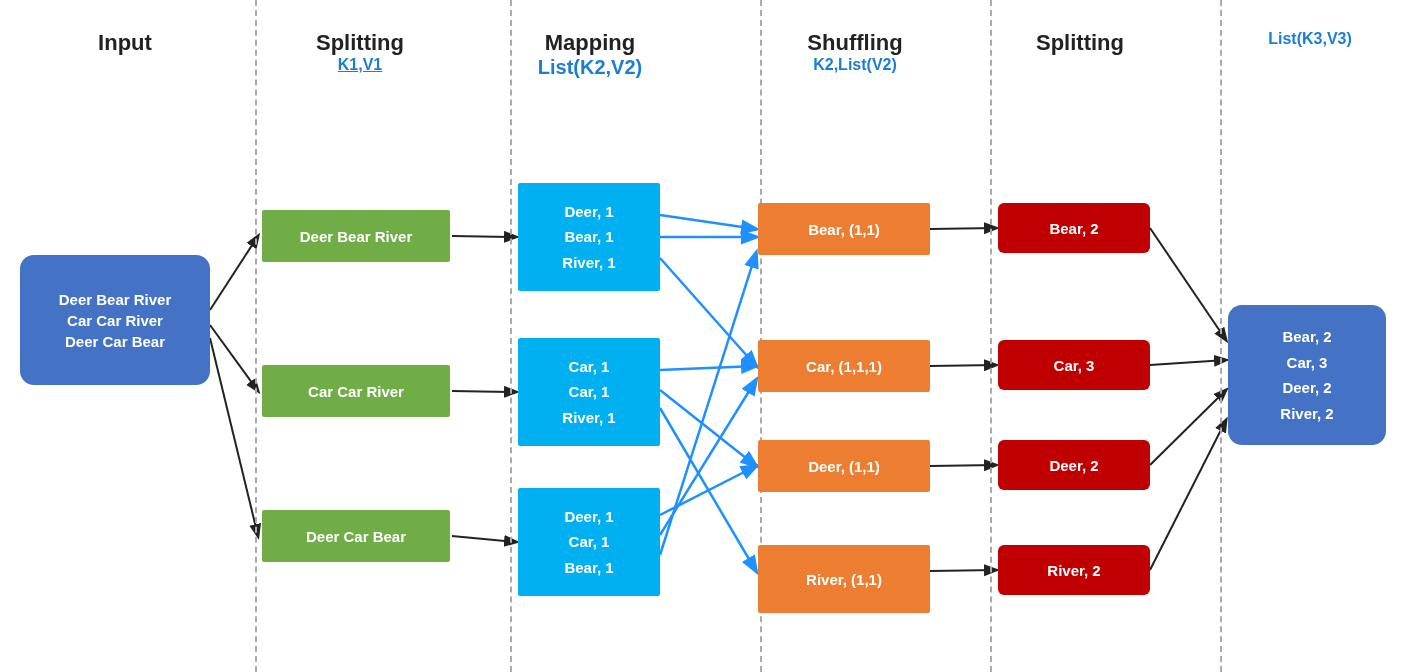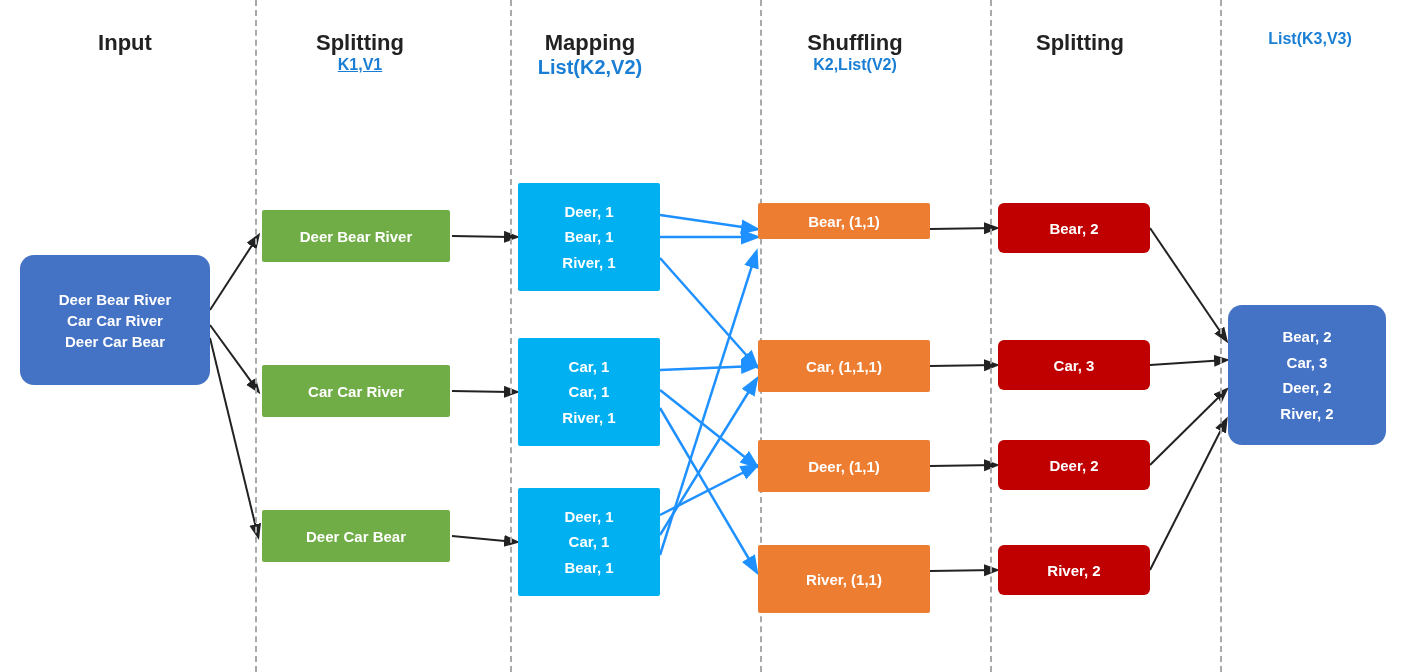--- a/index.html
+++ b/index.html
@@ -173,21 +173,21 @@
   <span style="white-space:pre-line;">Car, 1
 Car, 1
 River, 1</span>
 </div>
 <div class="box box-cyan" style="left:518px; top:488px; width:142px; height:108px; font-size:15px; line-height:1.7;">
   <span style="white-space:pre-line;">Deer, 1
 Car, 1
 Bear, 1</span>
 </div>
 
-<div class="box box-orange" style="left:758px; top:203px; width:172px; height:36px; font-size:15px;">
+<div class="box box-orange" style="left:758px; top:203px; width:172px; height:52px; font-size:15px;">
   <span>Bear, (1,1)</span>
 </div>
 <div class="box box-orange" style="left:758px; top:340px; width:172px; height:52px; font-size:15px;text-align:center;">
   <span>Car, (1,1,1)</span>
 </div>
 <div class="box box-orange" style="left:758px; top:440px; width:172px; height:52px; font-size:15px;">
   <span>Deer, (1,1)</span>
 </div>
 <div class="box box-orange" style="left:758px; top:545px; width:172px; height:68px; font-size:15px;">
   <span>River, (1,1)</span>

